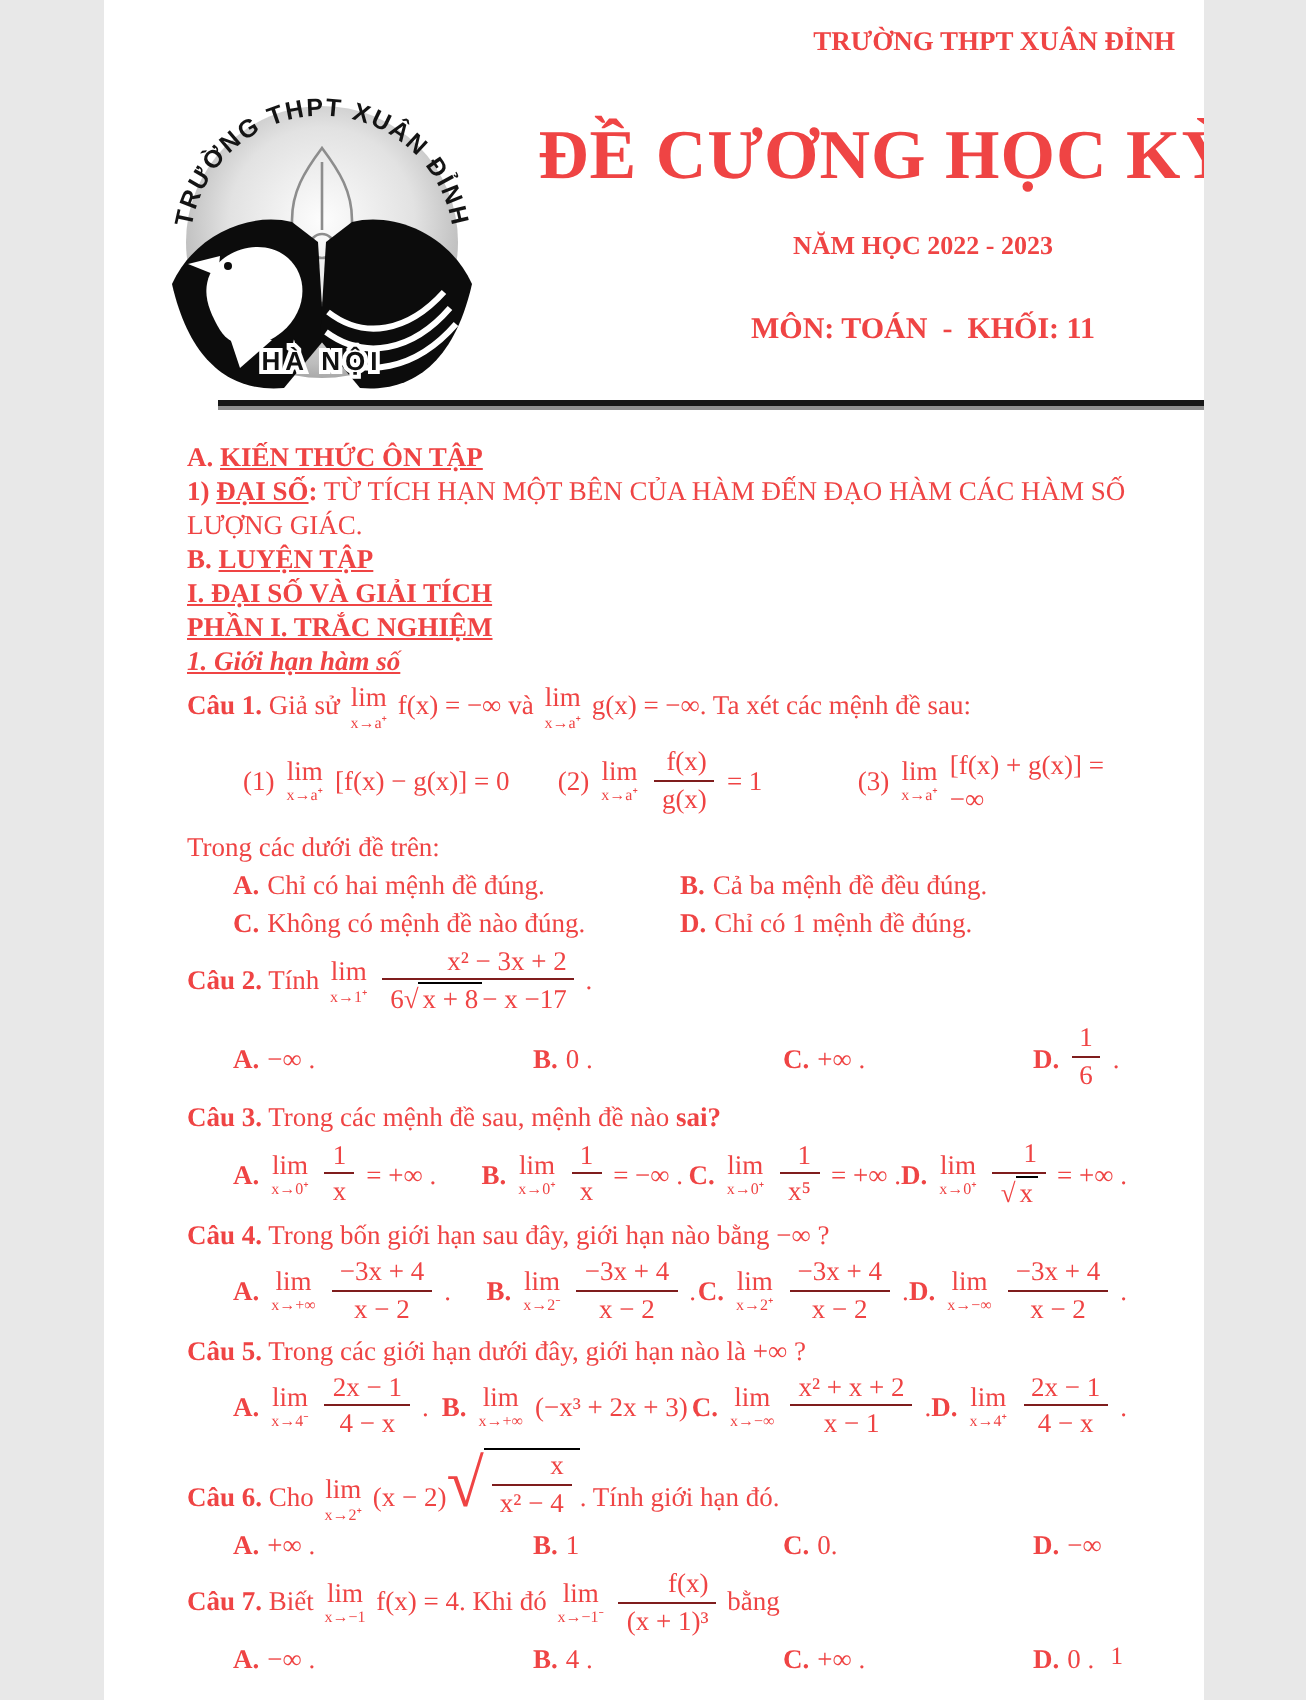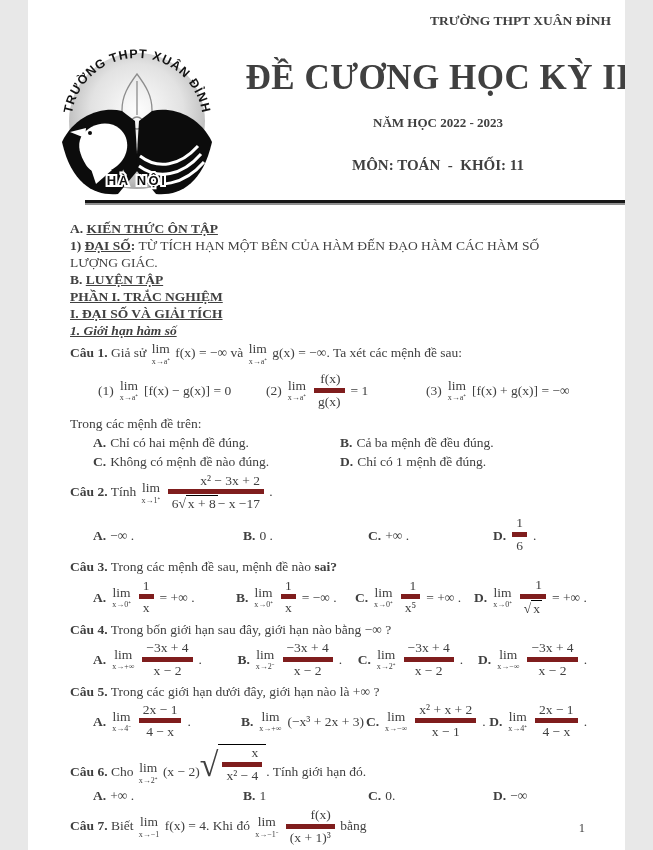--- a/index.html
+++ b/index.html
@@ -1,18 +1,18 @@
 <!DOCTYPE html>
 <html><head>
 <meta charset="utf-8">
 <style>
   * { margin:0; padding:0; box-sizing:border-box; }
   html,body { background:#e8e8e8; }
   .page {
-    width:597px; height:850px; background:#fff; color:#404040;
+    width:550px; height:850px; background:#fff; color:#ef4444;
     position:relative; overflow:hidden; margin:0 auto;
     font-family:"Liberation Serif","DejaVu Serif",serif;
     font-size:13.5px; line-height:17px;
   }
   
   .header { position:relative; height:212px; }
   .school-name { position:absolute; top:12px; right:14px; font-weight:bold; font-size:13.5px; }
   .logo { position:absolute; left:28px; top:44px; width:162px; height:162px; }
   .title-block { position:absolute; left:186px; top:58px; width:448px; text-align:center; }
   .doc-title { font-size:35px; font-weight:bold; line-height:40px; letter-spacing:.5px; }
@@ -29,21 +29,21 @@
   .q { margin-top:3px; }
   .ql { font-weight:bold; }
   
   .lim { display:inline-flex; flex-direction:column; align-items:center;
          vertical-align:middle; line-height:1; margin:0 2px; }
   .lim .op { font-size:13.5px; }
   .lim .sub { font-size:8px; margin-top:2px; white-space:nowrap; }
   .frac { display:inline-flex; flex-direction:column; vertical-align:middle;
           text-align:right; line-height:1.25; margin:0 2px; }
   .frac .num { padding:0 4px; }
-  .frac .den { border-top:5px solid #7f1d1d; padding:1px 4px 0;
+  .frac .den { border-top:1px solid #7f1d1d; padding:1px 4px 0;
                display:inline-flex; align-items:center; justify-content:center; white-space:nowrap; }
   .sqrt { display:inline-flex; align-items:center; }
   .sqrt .sym { line-height:.9; }
   .sqrt .rad { border-top:1.2px solid #000; padding:0 2px; }
   .sqrt.tall > .sym { font-size:34px; line-height:.8; }
   
   .stmts { display:flex; align-items:center; padding-left:28px; margin:5px 0 4px; min-height:40px; }
   .stmt { display:inline-flex; align-items:center; gap:4px; }
   .stmt1 { width:168px; } .stmt2 { width:160px; }
   
@@ -115,22 +115,22 @@
     </div>
 
     <div class="rule"></div>
   </div>
 
   <div class="content">
 
     <p><span class="bold">A.</span> <span class="bu">KIẾN THỨC ÔN TẬP</span></p>
     <p><span class="bold">1)</span> <span class="bu">ĐẠI SỐ</span><span class="bold">:</span> <span>TỪ TÍCH HẠN MỘT BÊN CỦA HÀM ĐẾN ĐẠO HÀM CÁC HÀM SỐ LƯỢNG GIÁC.</span></p>
     <p><span class="bold">B.</span> <span class="bu">LUYỆN TẬP</span></p>
+    <p><span class="bu">I. ĐẠI SỐ VÀ GIẢI TÍCH</span></p>
     <p><span class="bu">PHẦN I. TRẮC NGHIỆM</span></p>
-    <p><span class="bu">I. ĐẠI SỐ VÀ GIẢI TÍCH</span></p>
     <p><span class="biu">1. Giới hạn hàm số</span></p>
 
     <div class="q">
       <p>
         <span class="ql">Câu 1.</span>
         <span>Giả sử</span>
         <span class="lim">
             <span class="op">lim</span>
             <span class="sub">x→a⁺</span>
           </span>
@@ -165,21 +165,21 @@
         </span>
         <span class="stmt">
           <span>(3)</span>
           <span class="lim">
               <span class="op">lim</span>
               <span class="sub">x→a⁺</span>
             </span>
           <span>[f(x) + g(x)] = −∞</span>
         </span>
       </div>
-      <p>Trong các mệnh đề trên:</p>
+      <p>Trong các dưới đề trên:</p>
       <div class="opts opts2">
         <span class="opt">
             <span class="bold">A.</span> 
             <span>Chỉ có hai mệnh đề đúng.</span>
           </span>
         <span class="opt">
             <span class="bold">B.</span> 
             <span>Cả ba mệnh đề đều đúng.</span>
           </span>
       </div>

